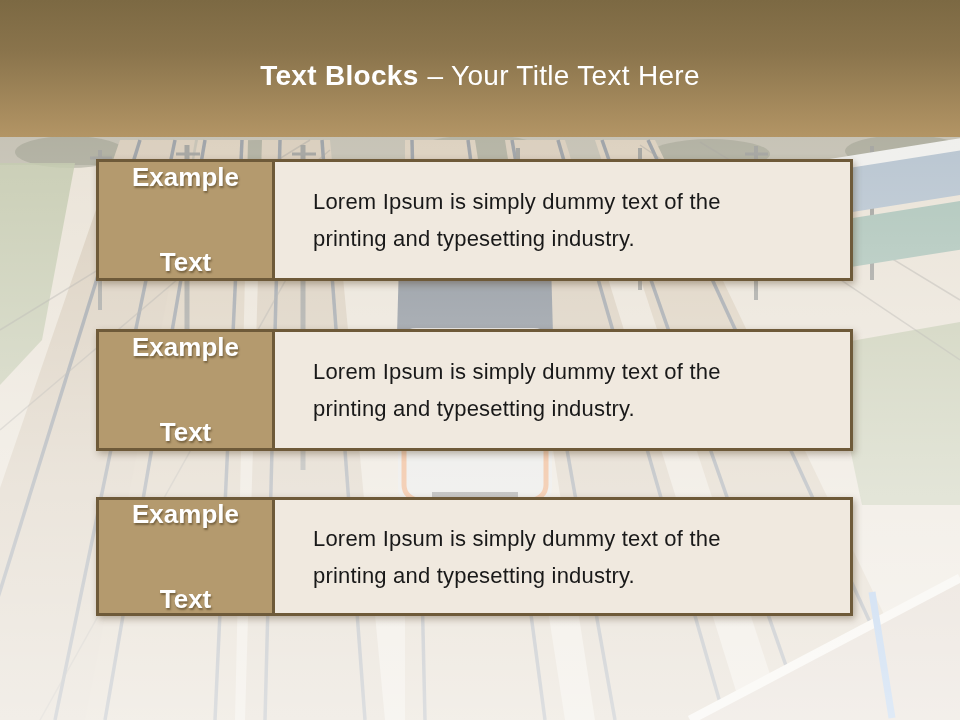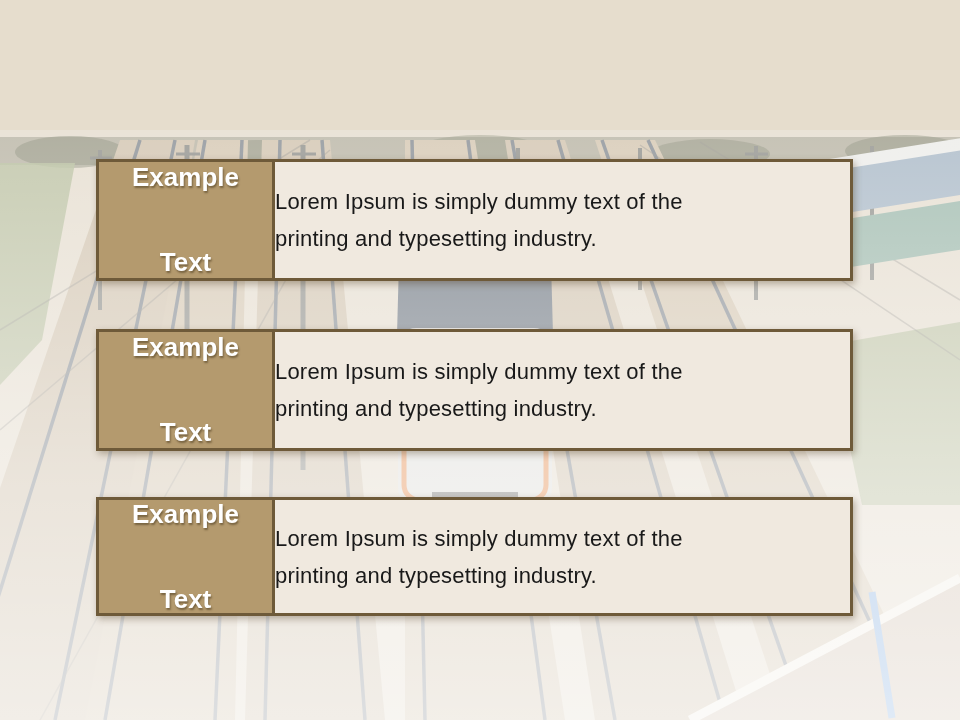--- a/index.html
+++ b/index.html
@@ -33,21 +33,21 @@
   .tblock.b3{top:497px;height:119px;}
   .tlabel{
     flex:0 0 173px;background:#b49a6e;border-right:3px solid #6e5a39;
     display:flex;flex-direction:column;align-items:center;justify-content:center;
     color:#ffffff;font-weight:700;font-size:26px;line-height:37px;
     text-shadow:1px 2px 2px rgba(45,30,8,.45);
     gap:48px;
   }
   .tbody{
     flex:1 1 auto;background:#f0e9df;display:flex;flex-direction:column;
-    justify-content:center;color:#191919;
+    justify-content:center;padding-left:38px;color:#191919;
     font-size:22px;line-height:37px;letter-spacing:.2px;
   }
   .tbody div{white-space:nowrap;}
 </style>
 </head>
 <body>
 
 <div class="slide">
 
   <svg class="bg" viewBox="0 0 960 720" preserveAspectRatio="none" aria-hidden="true">
@@ -136,20 +136,25 @@
       <linearGradient id="fade" x1="0" y1="0" x2="0" y2="1">
         <stop offset="0" stop-color="#ffffff" stop-opacity="0.38"></stop>
         <stop offset="0.25" stop-color="#ffffff" stop-opacity="0.50"></stop>
         <stop offset="0.6" stop-color="#ffffff" stop-opacity="0.66"></stop>
         <stop offset="1" stop-color="#ffffff" stop-opacity="0.78"></stop>
       </linearGradient>
     </defs>
     <rect x="0" y="130" width="960" height="590" fill="url(#fade)"></rect>
   </svg>
 
+  <div class="header-band">
+    <div class="slide-title">
+      <span class="t-bold">Text Blocks</span><span class="t-rest">– Your Title Text Here</span>
+    </div>
+  </div>
 
   <div class="tblock b1">
     <div class="tlabel">
       <span>Example</span>
       <span>Text</span>
     </div>
     <div class="tbody">
       <div>Lorem Ipsum is simply dummy text of the</div>
       <div>printing and typesetting industry.</div>
     </div>

